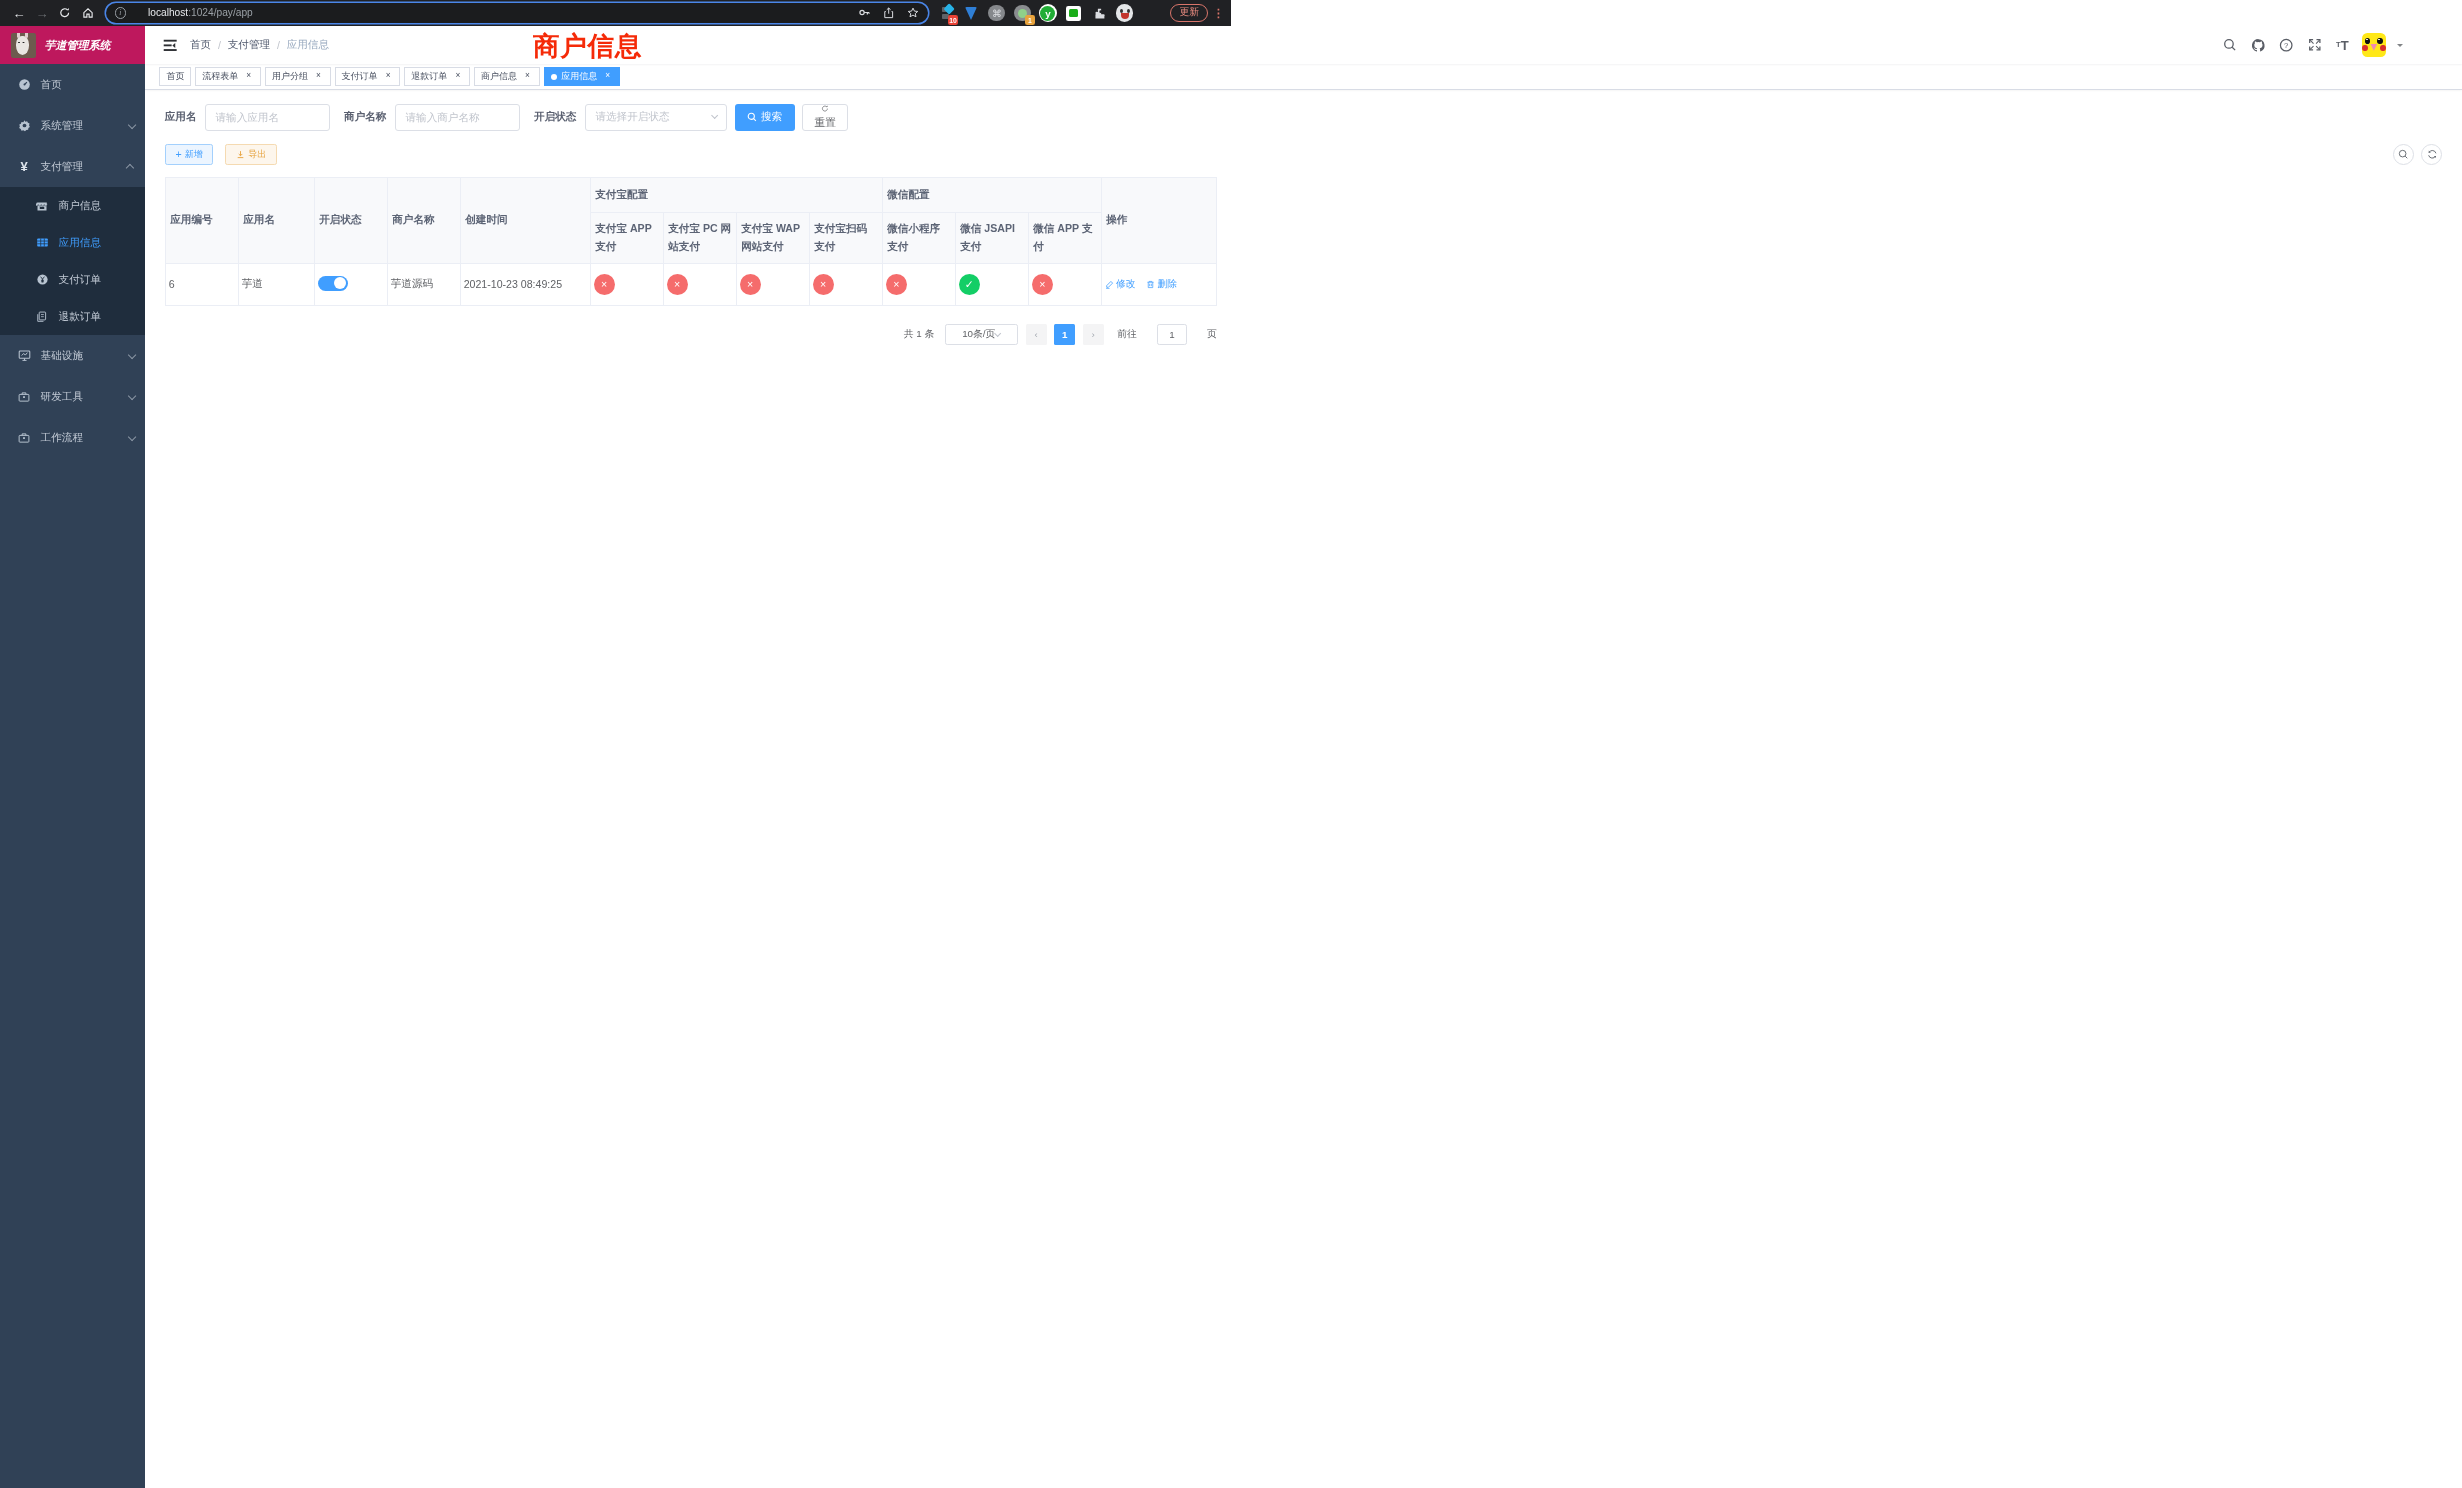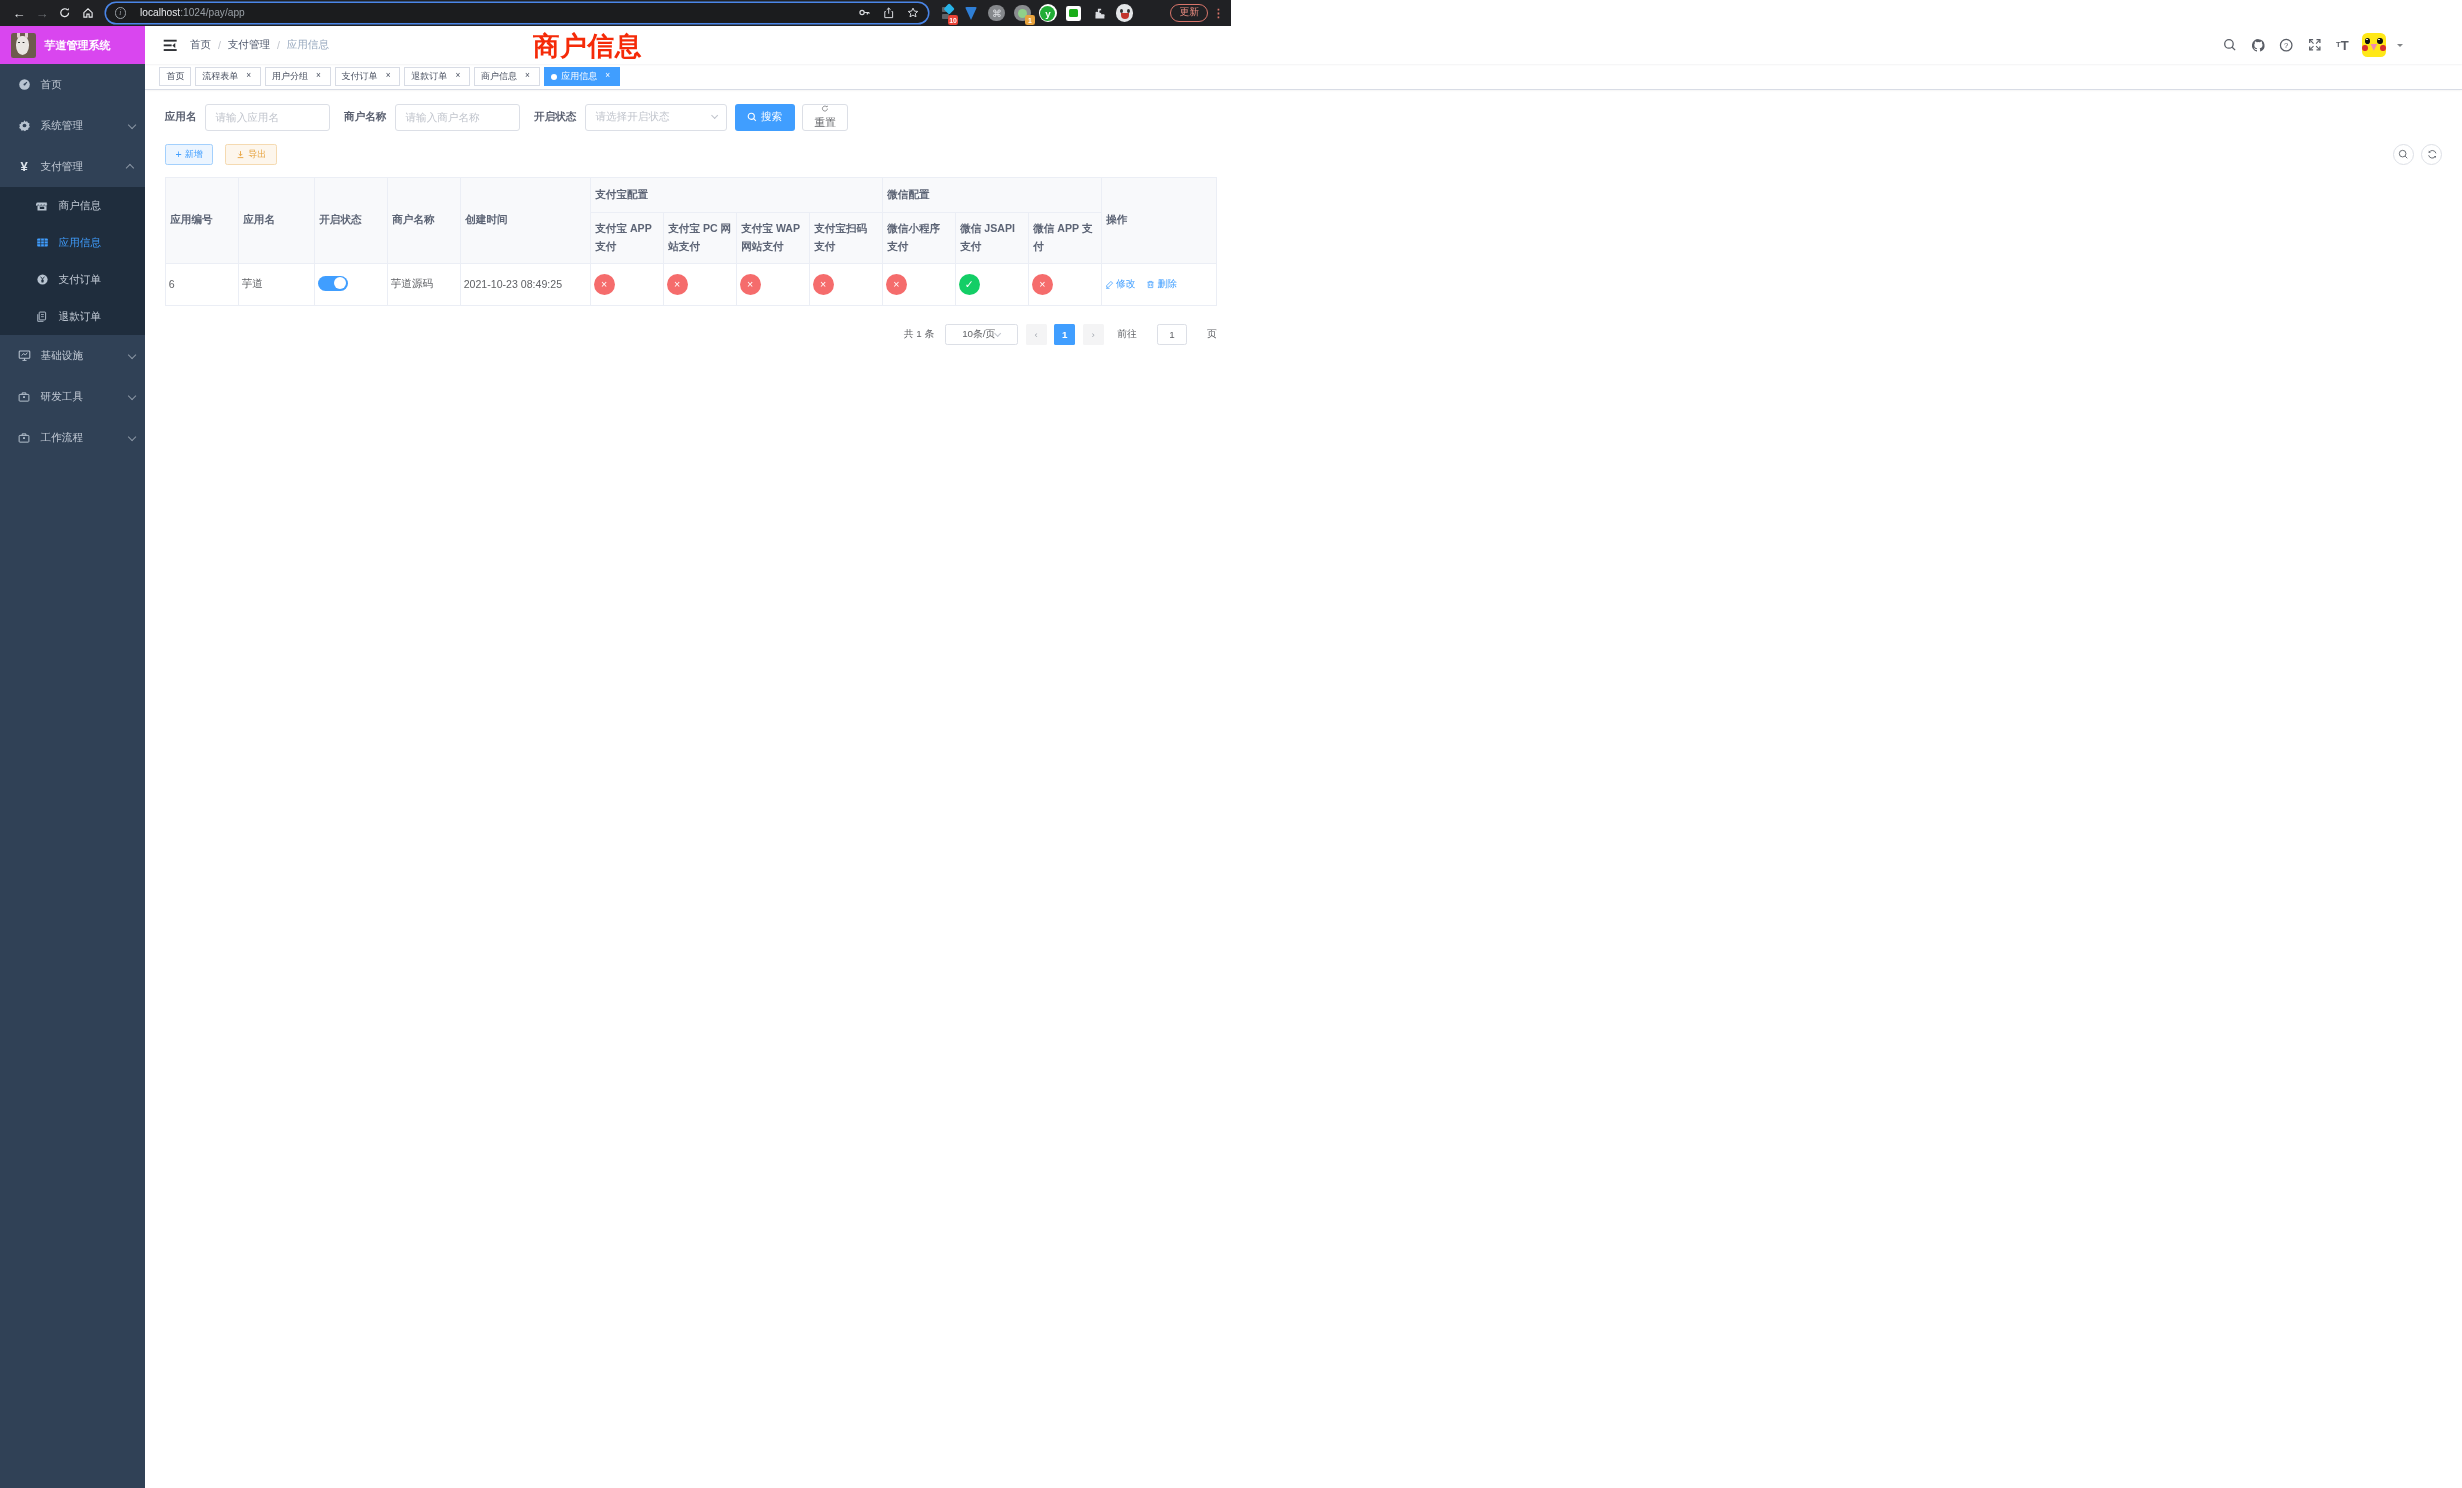--- a/index.html
+++ b/index.html
@@ -11,21 +11,21 @@
     background:#202124; display:flex; align-items:center; padding:0 7.6px; z-index:50; }
   .chrome-btn { width:23px; height:23px; display:flex; align-items:center; justify-content:center;
     color:#e8eaed; font-size:13px; flex:0 0 auto; }
   .chrome-btn.disabled { color:#6a6d71; }
   .url-pill { height:20.4px; flex:0 0 822px; margin:0 9px 0 6px; background:#1b1c1e;
     border-radius:10.6px; box-shadow:0 0 0 1.5px #4a86e8; display:flex; align-items:center;
     padding:0 9px; }
   .info-ic { width:11.4px; height:11.4px; border:0.9px solid #9aa0a6; border-radius:50%;
     color:#9aa0a6; font-size:7.6px; display:flex; align-items:center; justify-content:center;
     font-family:"Liberation Serif", serif; font-style:italic; flex:0 0 auto; }
-  .url-text { margin-left:14px; font-size:10.2px; white-space:nowrap; flex:1 1 auto; }
+  .url-text { margin-left:22px; font-size:10.2px; white-space:nowrap; flex:1 1 auto; }
   .url-host { color:#e8eaed; } .url-rest { color:#9aa0a6; }
   .pill-right { display:flex; align-items:center; gap:12px; color:#dadce0; }
   .pill-right svg { display:block; }
   .ext-strip { display:flex; align-items:center; gap:7.6px; flex:1 1 auto; }
   .ext { position:relative; width:18px; height:18px; display:flex; align-items:center; justify-content:center; }
   .badge { position:absolute; bottom:-3px; right:-3.8px; min-width:10.6px; height:9.8px; border-radius:2.3px;
     font-size:6.8px; font-weight:bold; color:#fff; display:flex; align-items:center; justify-content:center; padding:0 1.5px; }
   .badge.red { background:#e94235; } .badge.orange { background:#e8a33d; color:#fff; }
   .ext-grid { width:6.8px; height:12px; display:flex; flex-direction:column; gap:1.5px; }
   .ext-grid i { display:block; height:5.3px; background:#5f6368; border-radius:0.8px; }
@@ -46,21 +46,21 @@
   .ext-emoji { width:17.4px; height:17.4px; border-radius:50%; background:#e4e6e8; position:relative; }
   .ext-emoji .eye { position:absolute; top:4.5px; width:3px; height:3.8px; background:#333; border-radius:50%; }
   .ext-emoji .mouth { position:absolute; bottom:3px; left:4.5px; width:8.3px; height:5.3px; background:#c2342c;
     border-radius:0 0 7.6px 7.6px; }
   .update-btn { margin:0 4.5px 0 6px; height:17.4px; padding:0 8.3px; border:1.1px solid #d9756a; border-radius:9px;
     color:#ec8d81; font-size:9.8px; display:flex; align-items:center; flex:0 0 auto; }
   .kebab { color:#d9756a; font-size:11.4px; font-weight:bold; width:10.6px; text-align:center; letter-spacing:0; }
 
   
   .sidebar { position:absolute; top:26px; left:0; bottom:0; width:145px; background:#304156; z-index:10; }
-  .logo-row { height:38px; display:flex; align-items:center; padding-left:10.6px; background:#d946ef; }
+  .logo-row { height:38px; display:flex; align-items:center; padding-left:10.6px; background:#be185d;font-style:italic; }
   .logo-img { width:25px; height:25px; border-radius:2.3px; background:#6d5b4e; position:relative; overflow:hidden; flex:0 0 auto; }
   .logo-img .bunny { position:absolute; left:5.3px; top:3px; width:13.6px; height:19.7px; background:#e9e6e2; border-radius:45% 45% 50% 50%; }
   .logo-img .bunny:before { content:""; position:absolute; top:-4.5px; left:1.5px; width:3px; height:6.8px; background:#e0cfd0; border-radius:2.3px; }
   .logo-img .bunny:after { content:""; position:absolute; top:-4.5px; right:1.5px; width:3px; height:6.8px; background:#e0cfd0; border-radius:2.3px; }
   .logo-img .face { position:absolute; top:9px; left:7.6px; width:1.9px; height:1.9px; background:#222; border-radius:50%;
     box-shadow:4.5px 0 0 #222; }
   .logo-title { color:#fff; font-weight:bold; font-size:11px; margin-left:9px; white-space:nowrap; }
 
   .menu { }
   .menu-item { height:41px; display:flex; align-items:center; padding:0 10.6px 0 15px; color:#c3cbd6; font-size:10.6px; cursor:pointer; }

